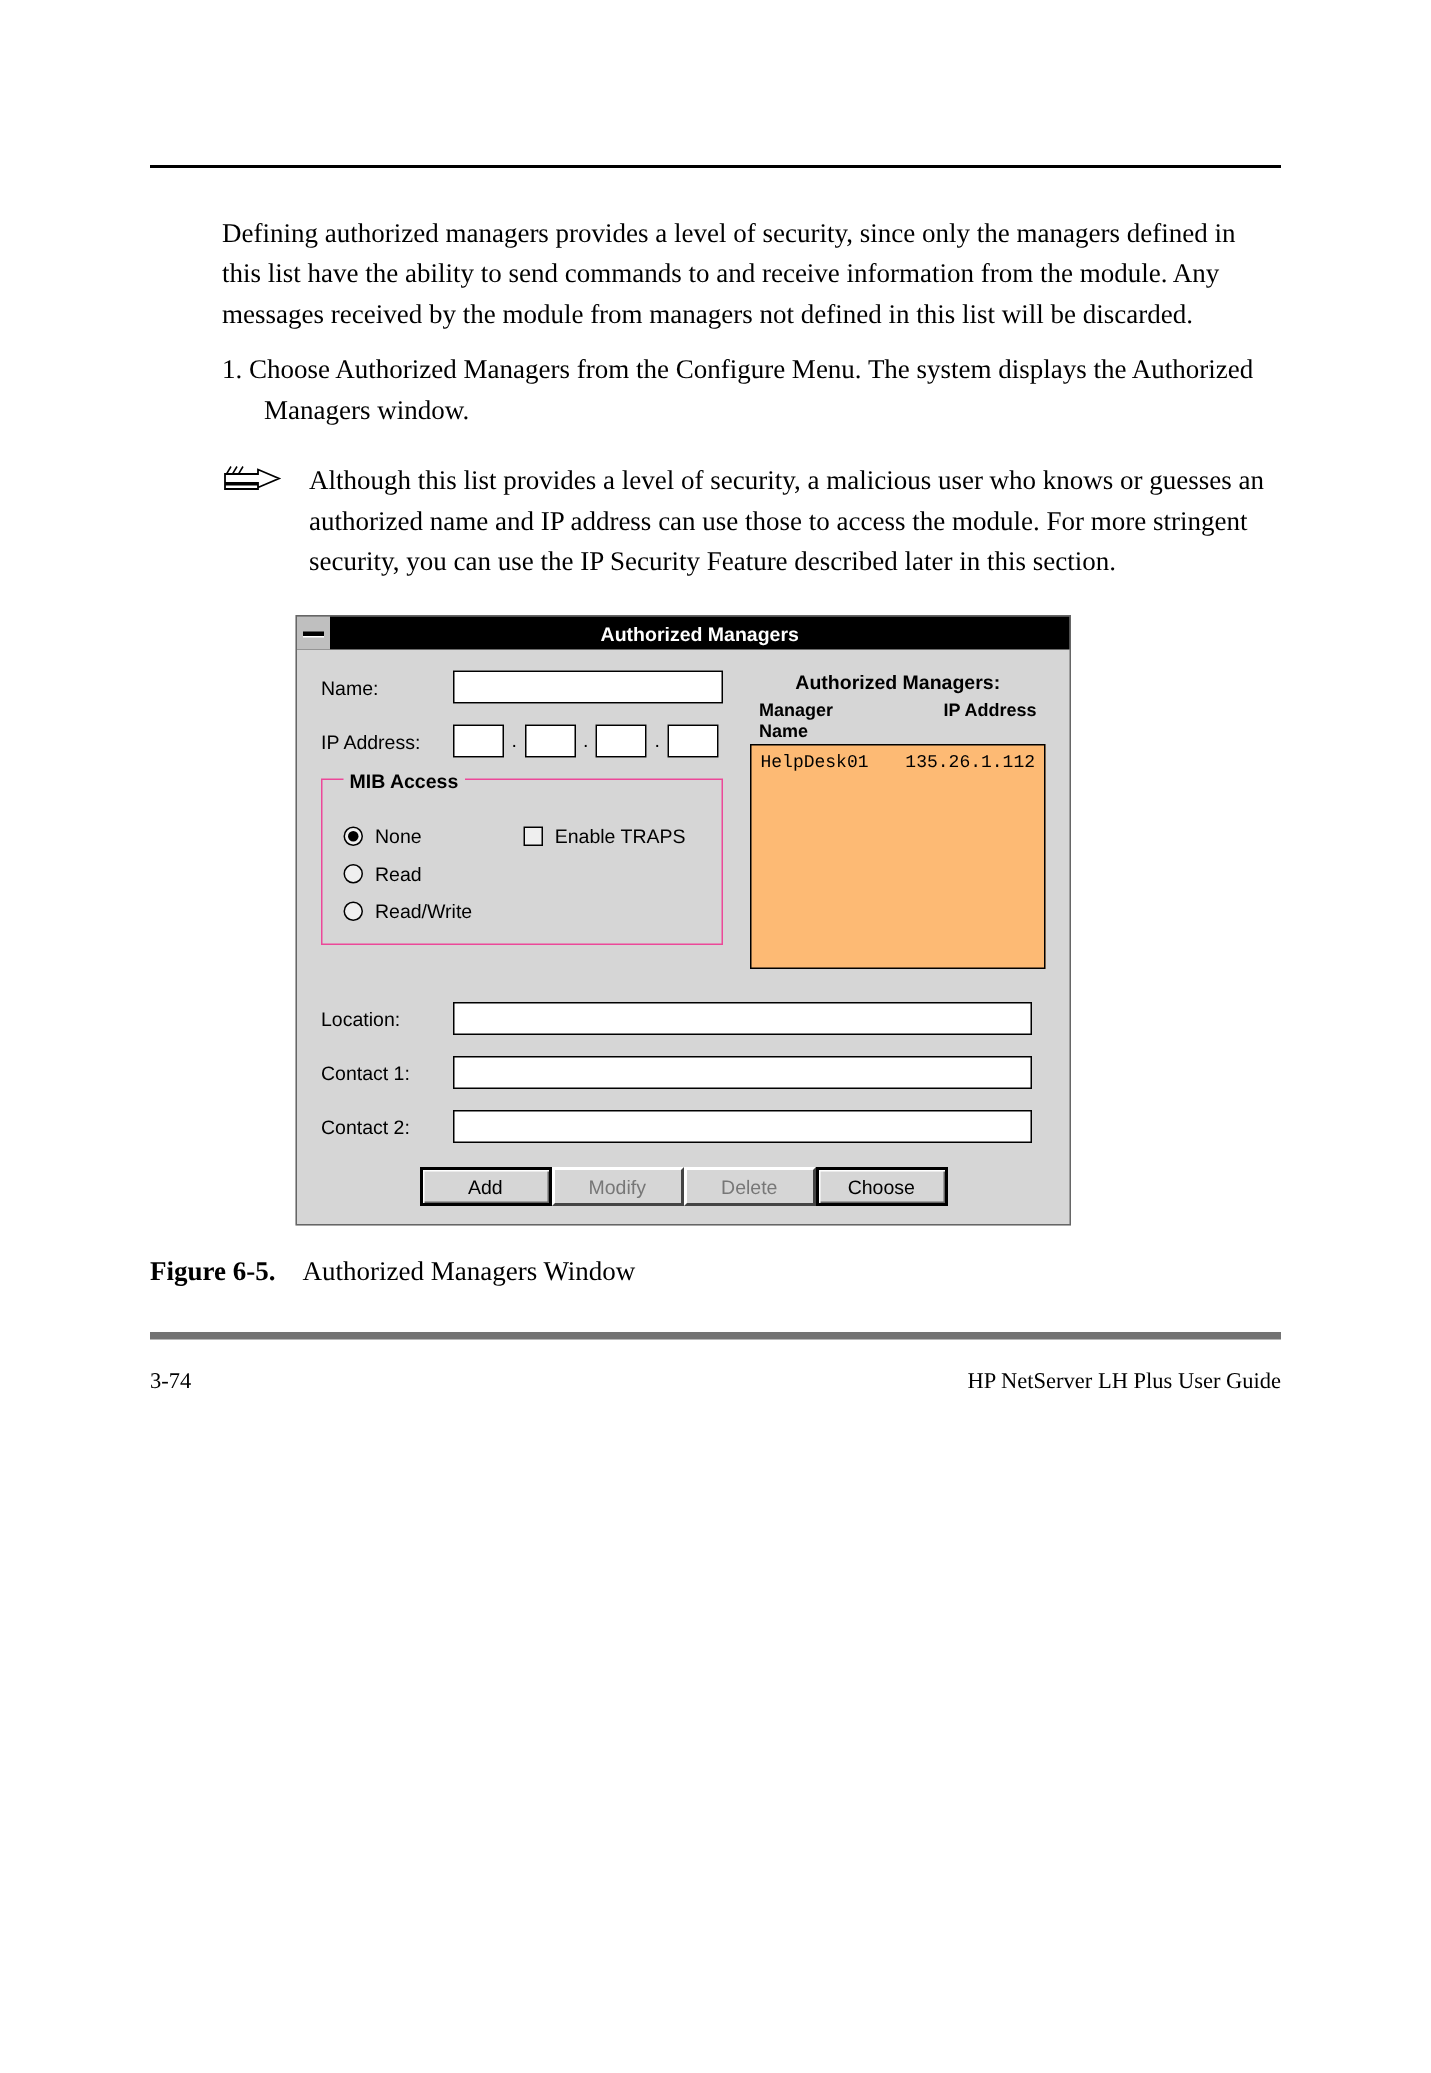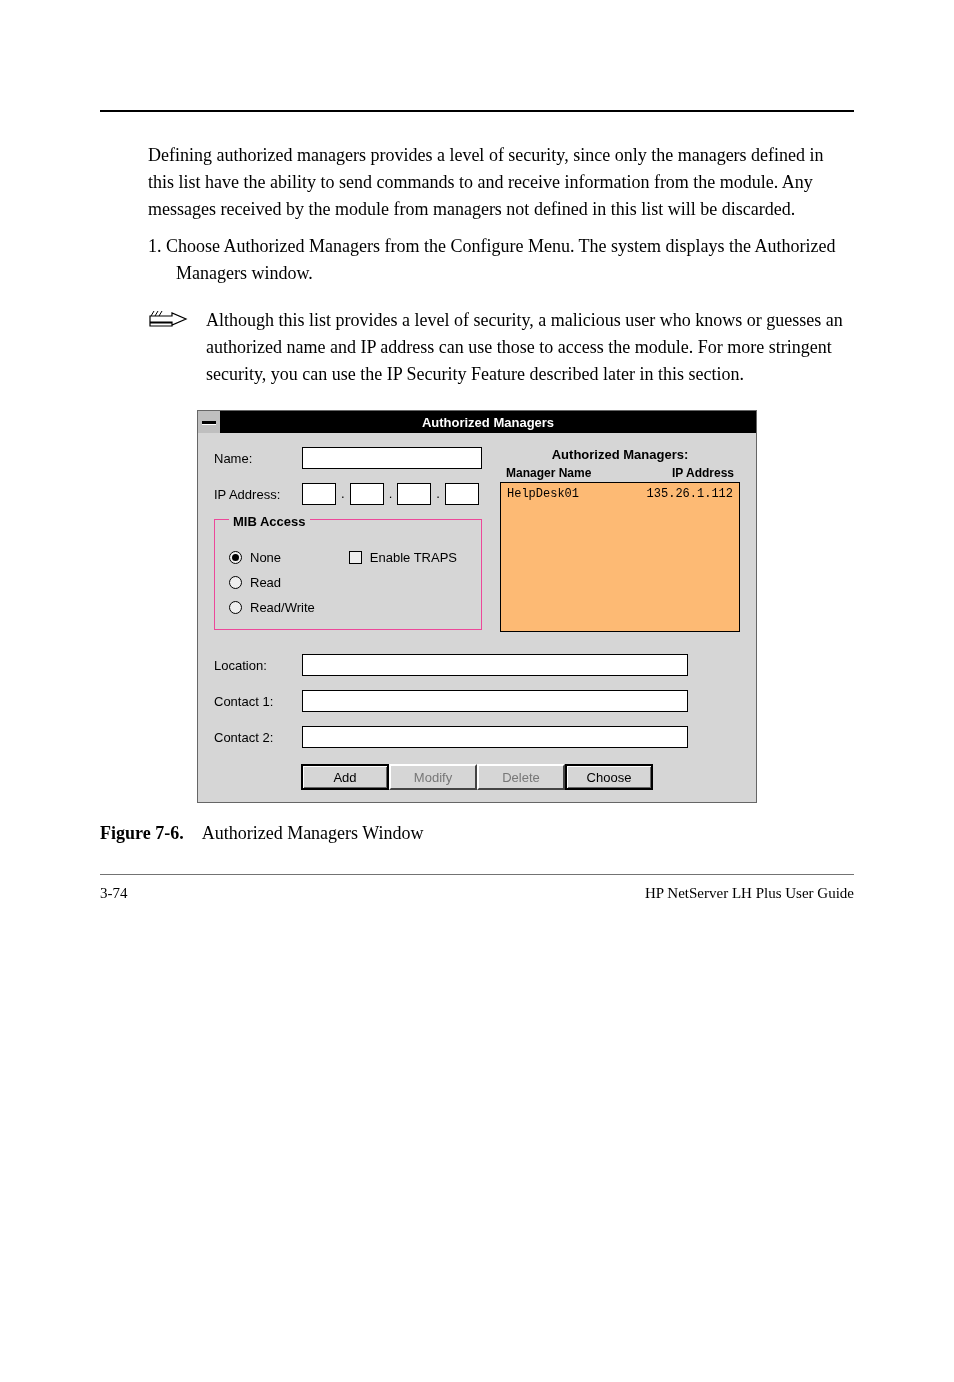--- a/index.html
+++ b/index.html
@@ -6,21 +6,21 @@
   html, body { width: 954px; background: #fff; font-family: "Times New Roman", serif; color: #000; }
   .page { width: 954px; padding: 110px 100px 60px 100px; }
   .small-caps { font-variant: small-caps; font-size: 20px; margin-bottom: 10px; }
   .hr-line { border: none; border-top: 2px solid #000; margin-bottom: 30px; }
   .para { font-size: 18px; line-height: 1.5; margin: 10px 0; }
   .indent { margin-left: 48px; }
   .step { font-size: 18px; line-height: 1.5; margin: 10px 0 10px 48px; text-indent: -28px; padding-left: 28px; }
   .note-row { display: flex; align-items: flex-start; gap: 18px; margin: 20px 0 20px 48px; }
   .note-icon { width: 40px; height: 24px; flex: 0 0 40px; }
   .figure-wrap { margin: 22px auto 10px auto; width: 560px; }
-  .dialog { width: 560px; border: 1px solid #666; background: #d6d6d6; font-family: Arial, Helvetica, sans-serif; color: #000; }
+  .dialog { width: 517px; border: 1px solid #666; background: #d6d6d6; font-family: Arial, Helvetica, sans-serif; color: #000; }
   .title-bar { display: flex; align-items: center; background: #000; color: #fff; height: 22px; }
   .sys-menu { width: 22px; height: 22px; background: #bfbfbf; display: flex; align-items: center; justify-content: center; }
   .sys-menu .bar { width: 14px; height: 3px; background: #000; box-shadow: 0 1px 0 #fff; }
   .title-text { flex: 1; text-align: center; font-size: 13px; font-weight: bold; }
   .body { padding: 14px 16px 12px 16px; position: relative; }
   .top-row { display: flex; gap: 18px; }
   .left-col { flex: 1; }
   .right-col { width: 240px; }
   .field-row { display: flex; align-items: center; margin-bottom: 14px; gap: 10px; }
   .lbl { font-size: 13px; width: 78px; }
@@ -45,21 +45,21 @@
   .list-row { display: flex; }
   .bottom-fields { margin-top: 22px; }
   .bottom-fields .lbl { width: 78px; }
   .long { width: 386px; }
   .btn-row { display: flex; justify-content: center; margin-top: 16px; }
   .btn { width: 88px; height: 26px; background: #d6d6d6; border-top: 2px solid #fff; border-left: 2px solid #fff; border-right: 2px solid #444; border-bottom: 2px solid #444; font-size: 13px; font-family: Arial, Helvetica, sans-serif; display: inline-flex; align-items: center; justify-content: center; }
   .btn.default { border: 2px solid #000; box-shadow: inset 1px 1px 0 #fff, inset -1px -1px 0 #666; }
   .btn.disabled { color: #777; }
   .caption-row { display: flex; gap: 18px; margin: 20px 0 0 0; font-size: 18px; }
   .caption-label { font-weight: bold; }
-  .footer { border-top: 1px solid #737373; margin-top: 30px; padding-top: 10px; display: flex; justify-content: space-between; font-size: 15px; }
+  .footer { border-top: 5px solid #737373; margin-top: 30px; padding-top: 20px; display: flex; justify-content: space-between; font-size: 15px; }
 </style>
 </head>
 <body>
 
 <div class="page">
   <hr class="hr-line">
 
   <p class="para indent">Defining authorized managers provides a level of security, since only the managers defined in this list have the ability to send commands to and receive information from the module. Any messages received by the module from managers not defined in this list will be discarded.</p>
 
   <p class="step">1. Choose Authorized Managers from the Configure Menu. The system displays the Authorized Managers window.</p>
@@ -159,21 +159,21 @@
           <span class="btn default">Add</span>
           <span class="btn disabled">Modify</span>
           <span class="btn disabled">Delete</span>
           <span class="btn default">Choose</span>
         </div>
       </div>
     </div>
   </div>
 
   <div class="caption-row">
-    <span class="caption-label">Figure 7-6.</span>
+    <span class="caption-label">Figure 6-5.</span>
     <span>Authorized Managers Window</span>
   </div>
 
   <div class="footer">
     <span>3-74</span>
     <span>HP NetServer LH Plus User Guide</span>
   </div>
 </div>
 
 </body></html>

